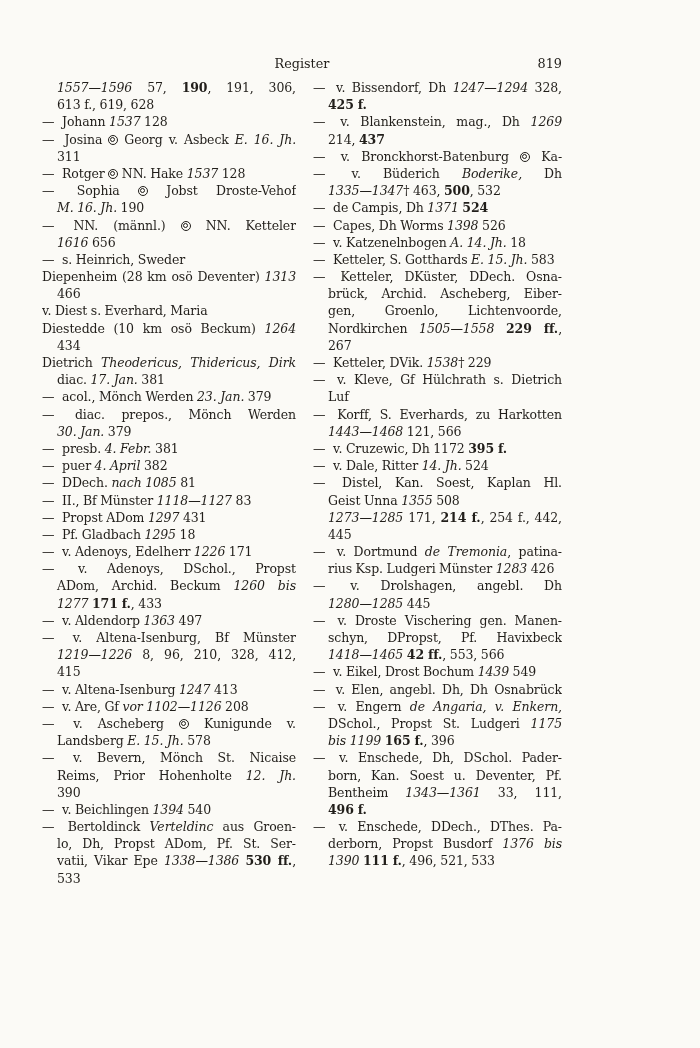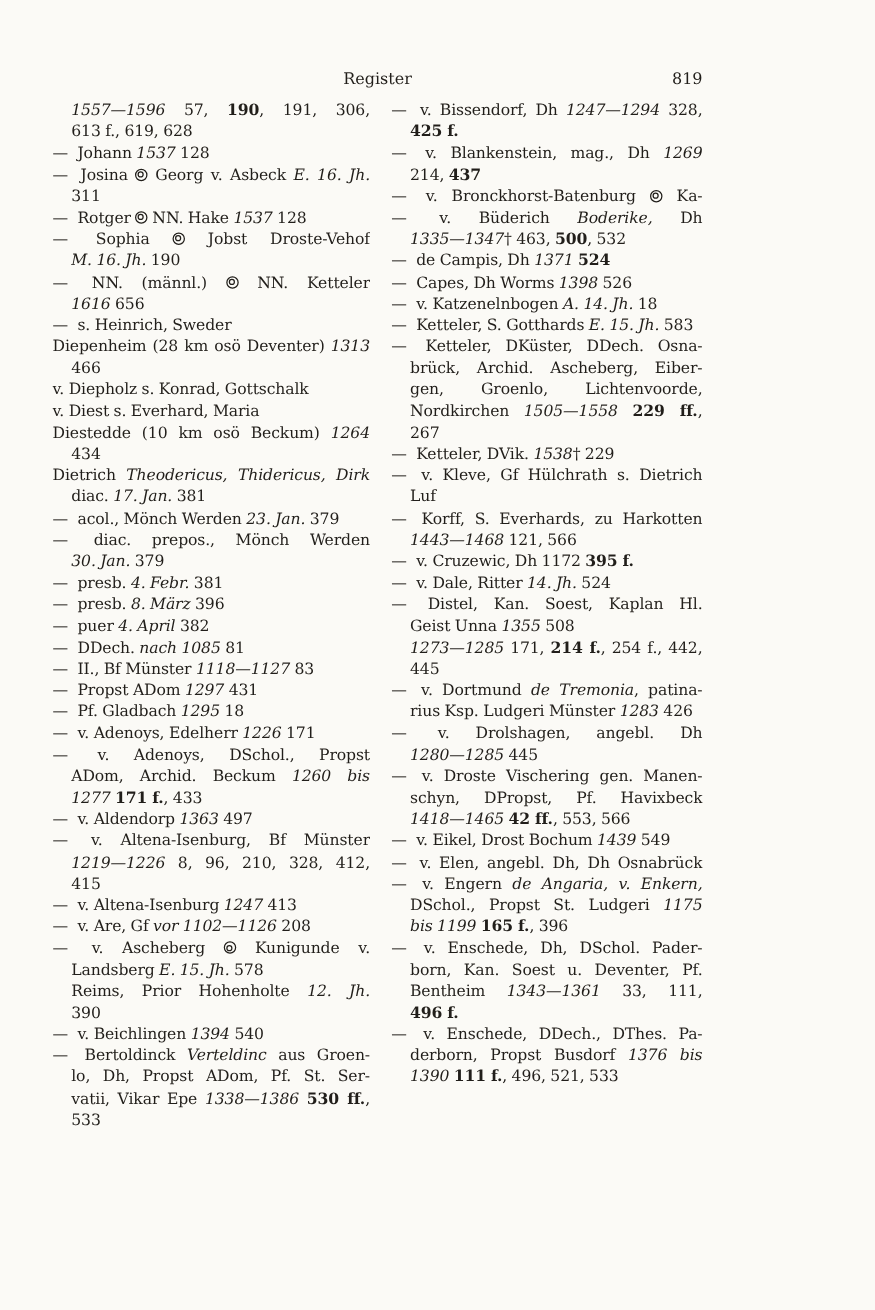--- a/index.html
+++ b/index.html
@@ -62,48 +62,47 @@
       <div class="line just"><span class="d">—</span><span> Josina </span><span class="oo"><span class="oo-in"></span></span><span> Georg v. Asbeck </span><span class="i">E. 16. Jh.</span></div>
       <div class="line cont"><span>311</span></div>
       <div class="line"><span class="d">—</span><span> Rotger </span><span class="oo"><span class="oo-in"></span></span><span> NN. Hake </span><span class="i">1537</span><span> 128</span></div>
       <div class="line just"><span class="d">—</span><span> Sophia </span><span class="oo"><span class="oo-in"></span></span><span> Jobst Droste-Vehof</span></div>
       <div class="line cont"><span class="i">M. 16. Jh.</span><span> 190</span></div>
       <div class="line just"><span class="d">—</span><span> NN. (männl.) </span><span class="oo"><span class="oo-in"></span></span><span> NN. Ketteler</span></div>
       <div class="line cont"><span class="i">1616</span><span> 656</span></div>
       <div class="line"><span class="d">—</span><span> s. Heinrich, Sweder</span></div>
       <div class="line just"><span>Diepenheim (28 km osö Deventer) </span><span class="i">1313</span></div>
       <div class="line cont"><span>466</span></div>
-      <div class="line"><span>v. Diepholz s. Konrad, Gottschalk</span></div>
       <div class="line"><span>v. Diest s. Everhard, Maria</span></div>
       <div class="line just"><span>Diestedde (10 km osö Beckum) </span><span class="i">1264</span></div>
       <div class="line cont"><span>434</span></div>
       <div class="line just"><span>Dietrich </span><span class="i">Theodericus, Thidericus, Dirk</span></div>
       <div class="line cont"><span>diac. </span><span class="i">17. Jan.</span><span> 381</span></div>
       <div class="line"><span class="d">—</span><span> acol., Mönch Werden </span><span class="i">23. Jan.</span><span> 379</span></div>
       <div class="line just"><span class="d">—</span><span> diac. prepos., Mönch Werden</span></div>
       <div class="line cont"><span class="i">30. Jan.</span><span> 379</span></div>
       <div class="line"><span class="d">—</span><span> presb. </span><span class="i">4. Febr.</span><span> 381</span></div>
-      <div class="line"><span class="d">—</span><span> presb. </span><span class="i">8. März</span><span> 396</span></div>
       <div class="line"><span class="d">—</span><span> puer </span><span class="i">4. April</span><span> 382</span></div>
       <div class="line"><span class="d">—</span><span> DDech. </span><span class="i">nach 1085</span><span> 81</span></div>
       <div class="line"><span class="d">—</span><span> II., Bf Münster </span><span class="i">1118—1127</span><span> 83</span></div>
       <div class="line"><span class="d">—</span><span> Propst ADom </span><span class="i">1297</span><span> 431</span></div>
       <div class="line"><span class="d">—</span><span> Pf. Gladbach </span><span class="i">1295</span><span> 18</span></div>
       <div class="line"><span class="d">—</span><span> v. Adenoys, Edelherr </span><span class="i">1226</span><span> 171</span></div>
       <div class="line just"><span class="d">—</span><span> v. Adenoys, DSchol., Propst</span></div>
       <div class="line cont just"><span>ADom, Archid. Beckum </span><span class="i">1260 bis</span></div>
       <div class="line cont"><span class="i">1277</span><span> </span><span class="b">171 f.</span><span>, 433</span></div>
       <div class="line"><span class="d">—</span><span> v. Aldendorp </span><span class="i">1363</span><span> 497</span></div>
       <div class="line just"><span class="d">—</span><span> v. Altena-Isenburg, Bf Münster</span></div>
       <div class="line cont just"><span class="i">1219—1226</span><span> 8, 96, 210, 328, 412,</span></div>
       <div class="line cont"><span>415</span></div>
       <div class="line"><span class="d">—</span><span> v. Altena-Isenburg </span><span class="i">1247</span><span> 413</span></div>
       <div class="line"><span class="d">—</span><span> v. Are, Gf </span><span class="i">vor 1102—1126</span><span> 208</span></div>
       <div class="line just"><span class="d">—</span><span> v. Ascheberg </span><span class="oo"><span class="oo-in"></span></span><span> Kunigunde v.</span></div>
       <div class="line cont"><span>Landsberg </span><span class="i">E. 15. Jh.</span><span> 578</span></div>
+      <div class="line just"><span class="d">—</span><span> v. Bevern, Mönch St. Nicaise</span></div>
       <div class="line cont just"><span>Reims, Prior Hohenholte </span><span class="i">12. Jh.</span></div>
       <div class="line cont"><span>390</span></div>
       <div class="line"><span class="d">—</span><span> v. Beichlingen </span><span class="i">1394</span><span> 540</span></div>
       <div class="line just"><span class="d">—</span><span> Bertoldinck </span><span class="i">Verteldinc</span><span> aus Groen-</span></div>
       <div class="line cont just"><span>lo, Dh, Propst ADom, Pf. St. Ser-</span></div>
       <div class="line cont just"><span>vatii, Vikar Epe </span><span class="i">1338—1386</span><span> </span><span class="b">530 ff.</span><span>,</span></div>
       <div class="line cont"><span>533</span></div>
     </div>
   <div class="col col-right" id="col-right">
       <div class="line just"><span class="d">—</span><span> v. Bissendorf, Dh </span><span class="i">1247—1294</span><span> 328,</span></div>

